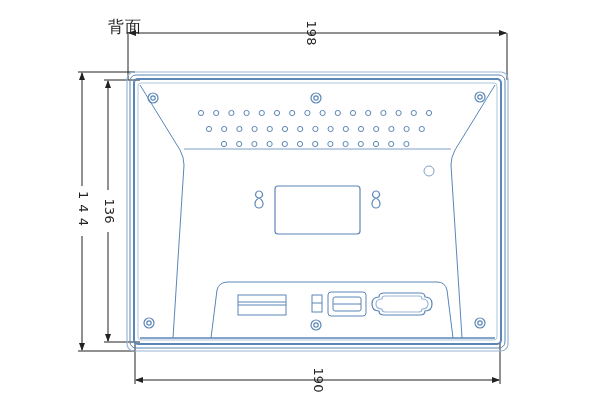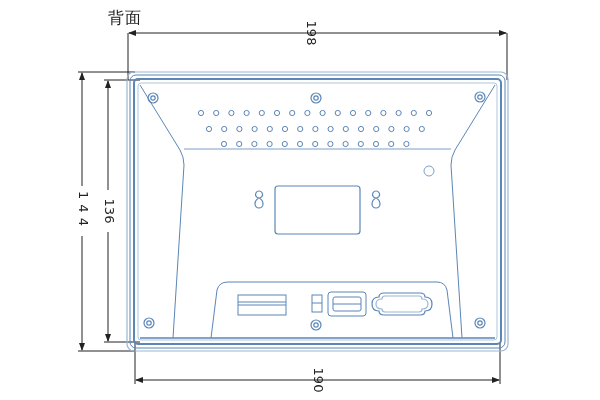--- a/index.html
+++ b/index.html
@@ -1,18 +1,18 @@
 <!DOCTYPE html>
 <html><head>
   <meta charset="utf-8">
   <style>
     html, body { margin: 0; padding: 0; background: #ffffff; }
     body { width: 600px; height: 400px; position: relative; overflow: hidden;
       font-family: "DejaVu Sans", sans-serif; }
-    .title { position: absolute; left: 108px; top: 8px; font-size: 16px; color: #222;
+    .title { position: absolute; left: 108px; top: 17px; font-size: 16px; color: #222;
       letter-spacing: 1px; }
     svg { position: absolute; left: 0; top: 0; }
     .dimtext { font-family: "DejaVu Sans", sans-serif; font-size: 13px; fill: #222; }
   </style>
 </head>
 <body>
 
 <div class="title">背面</div>
 
 <svg width="600" height="400" viewBox="0 0 600 400">

